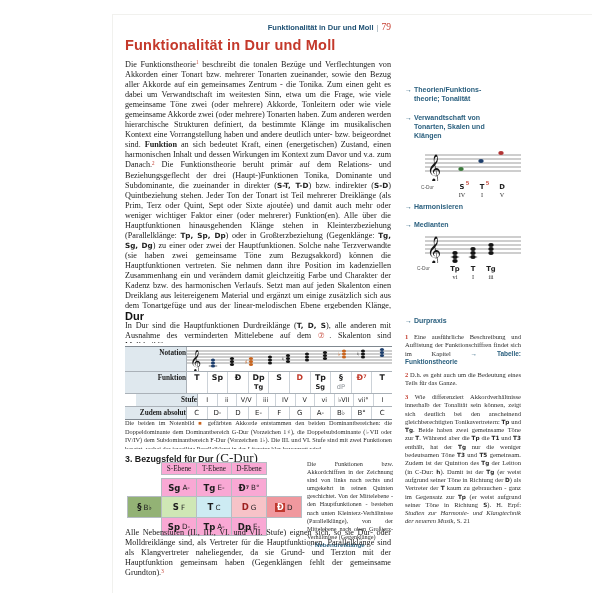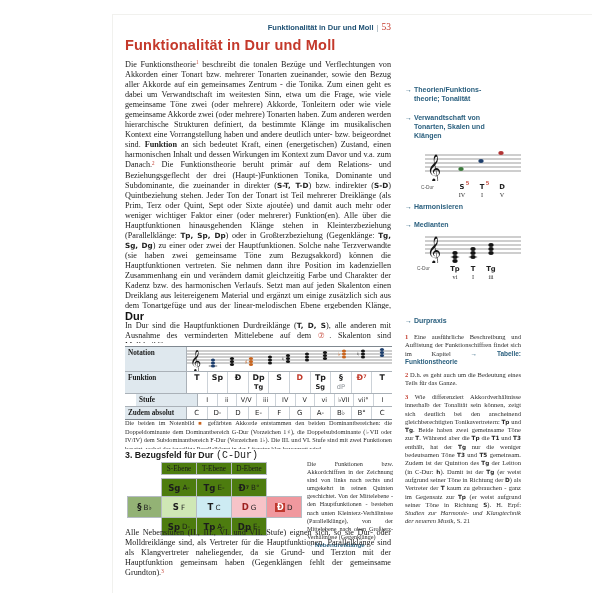--- a/index.html
+++ b/index.html
@@ -34,46 +34,46 @@
   .bluebold{color:#2b607f;font-family:"Liberation Sans",sans-serif;font-weight:bold;}
   .rednum{color:#c23b2c;font-weight:bold;}
   .ital{font-style:italic;}
 
   
   .mtable{position:absolute;left:125px;top:346px;width:267px;
        border-top:1.2px solid #7f8890;border-bottom:1.2px solid #7f8890;background:#fff;}
   .mrow{display:flex;border-top:1px solid #aab1b8;}
   .mrow:first-child{border-top:none;}
   .mlabel{width:62px;background:#dfe8ee;font-weight:bold;font-size:7.2px;
-       padding:2px 0 0 3px;box-sizing:border-box;border-right:1px solid #aab1b8;}
+       padding:2px 0 0 3px;box-sizing:border-box;border-right:1px solid #aab1b8;text-align:right;}
   .mdata{flex:1;display:flex;}
   .ccell{flex:1;text-align:center;border-left:1px solid #ccd2d8;box-sizing:border-box;}
   .ccell:first-child{border-left:none;}
   .row-funk{height:21px;}
   .row-stufe{height:12px;padding-left:11px;}
   .row-akk{height:12px;}
   .fa{font-family:"DejaVu Sans",sans-serif;font-weight:bold;font-size:7.8px;line-height:10px;padding-top:1px;}
   .fb{font-family:"DejaVu Sans",sans-serif;font-weight:bold;font-size:6.6px;line-height:8px;}
   .redtx{color:#c23b2c;}
   .graytx{color:#8a9096;font-weight:normal;}
   .fsup{font-size:4.8px;position:relative;top:-2px;}
   .scell{font-family:"DejaVu Sans",sans-serif;font-size:6.4px;line-height:12px;}
   .acell{font-family:"DejaVu Sans",sans-serif;font-size:7px;line-height:12px;}
 
   .caption{position:absolute;left:125px;top:419px;width:267px;height:30px;overflow:hidden;
        font-size:6.3px;line-height:7.7px;text-align:justify;color:#2e2e2e;}
 
   
   .bzhd{position:absolute;left:125px;top:450px;font-size:9px;}
   .bzb{font-family:"Liberation Sans",sans-serif;font-weight:bold;font-size:8.8px;}
-  .bzn{font-family:Liberation Mono, monospace;font-size:10px;}
+  .bzn{font-family:Liberation Serif, serif;font-size:13px;}
   .bz{position:absolute;left:128px;top:462px;display:grid;
       grid-template-columns:34px 35px 35px 35px 35px;}
   .bzc{border:1px solid #b6bcc3;margin:0 0 -1px -1px;display:flex;align-items:center;
-      justify-content:center;gap:2px;height:17px;background:#4d7c0f;}
+      justify-content:center;gap:2px;height:17px;background:#f9a8d4;}
   .bzh{height:11px;font-size:7.2px;font-family:"Liberation Serif",serif;}
   .bzm{height:20px;}
   .bze{border:none;background:transparent;}
   .bsym{font-family:"DejaVu Sans",sans-serif;font-weight:bold;font-size:8.5px;}
   .bnm{font-family:"DejaVu Sans",sans-serif;font-size:7.2px;}
   .c-sdd{background:#93b275;}.c-s{background:#cfe7b5;}.c-t{background:#cdebf3;}
   .c-d{background:#f7c3c8;}.c-dd{background:#f0989e;}
   .dred{color:#9c1f1f;}
   .chip{background:#c0382f;color:#fff;padding:0 1.5px;font-size:8px;}
   .bzside{position:absolute;left:307px;top:460px;width:86px;font-size:6.2px;line-height:8.1px;
@@ -93,21 +93,21 @@
   .red5{position:absolute;color:#c23b2c;font-size:5.5px;font-weight:bold;
       font-family:"Liberation Sans",sans-serif;}
   .skey{position:absolute;font-size:4.8px;color:#555;font-family:"Liberation Sans",sans-serif;}
 </style>
 </head>
 <body>
 
 <div class="page-edge"></div>
 
 <div class="hdr">
-  <span>Funktionalität in Dur und Moll</span><span class="sep">|</span><span class="pg">53</span>
+  <span>Funktionalität in Dur und Moll</span><span class="sep">|</span><span class="pg">79</span>
 </div>
 
 <div class="title">Funktionalität in Dur und Moll</div>
 
 <div class="para p1"><span>Die Funktionstheorie</span><span class="sup">1</span><span> beschreibt die tonalen Bezüge und Verflechtungen von Akkorden einer Tonart bzw. mehrerer Tonarten zueinander, sowie den Bezug aller Akkorde auf ein gemeinsames Zentrum - die Tonika. Zum einen geht es dabei um Verwandtschaft im weitesten Sinn, etwa um die Frage, wie viele gemeinsame Töne zwei (oder mehrere) Akkorde, Tonleitern oder wie viele gemeinsame Akkorde zwei (oder mehrere) Tonarten haben. Zum anderen werden hierarchische Strukturen definiert, da bestimmte Klänge im musikalischen Kontext eine Vorrangstellung haben und andere deutlich unter- bzw. beigeordnet sind. </span><span class="bold">Funktion</span><span> an sich bedeutet Kraft, einen (energetischen) Zustand, einen harmonischen Inhalt und dessen Wirkungen im Kontext zum Davor und v.a. zum Danach.</span><span class="sup">2</span><span> Die Funktionstheorie beruht primär auf dem Relations- und Beziehungsgeflecht der drei (Haupt-)Funktionen Tonika, Dominante und Subdominante, die zueinander in direkter (</span><span class="fn">S-T, T-D</span><span>) bzw. indirekter (</span><span class="fn">S-D</span><span>) Quintbeziehung stehen. Jeder Ton der Tonart ist Teil mehrerer Dreiklänge (als Prim, Terz oder Quint, Sept oder Sixte ajoutée) und damit auch mehr oder weniger wichtiger Faktor einer (oder mehrerer) Funktion(en). Alle über die Hauptfunktionen hinausgehenden Klänge stehen in Kleinterzbeziehung (Parallelklänge: </span><span class="fn">Tp, Sp, Dp</span><span>) oder in Großterzbeziehung (Gegenklänge: </span><span class="fn">Tg, Sg, Dg</span><span>) zu einer oder zwei der Hauptfunktionen. Solche nahe Terzverwandte (sie haben zwei gemeinsame Töne zum Bezugsakkord) können die Hauptfunktionen vertreten. Sie nehmen dann ihre Position im kadenziellen Zusammenhang ein und verändern damit gleichzeitig Farbe und Charakter der Kadenz bzw. des harmonischen Verlaufs. Setzt man auf jeden Skalenton einen Dreiklang aus leitereigenem Material und ergänzt um einige zusätzlich sich aus dem Tonartgefüge und aus der linear-melodischen Ebene ergebenden Klänge, erhält man die Funktionsbezugsfelder für die beiden Tongeschlechter.</span></div>
 
 <div class="durh">Dur</div>
 <div class="para durp"><span>In Dur sind die Hauptfunktionen Durdreiklänge (</span><span class="fn">T, D, S</span><span>), alle anderen mit Ausnahme des verminderten Mittelebene auf dem </span><span class="circ">⑦</span><span>. Skalenton sind Molldreiklänge.</span></div>
 
 <div class="mtable">

